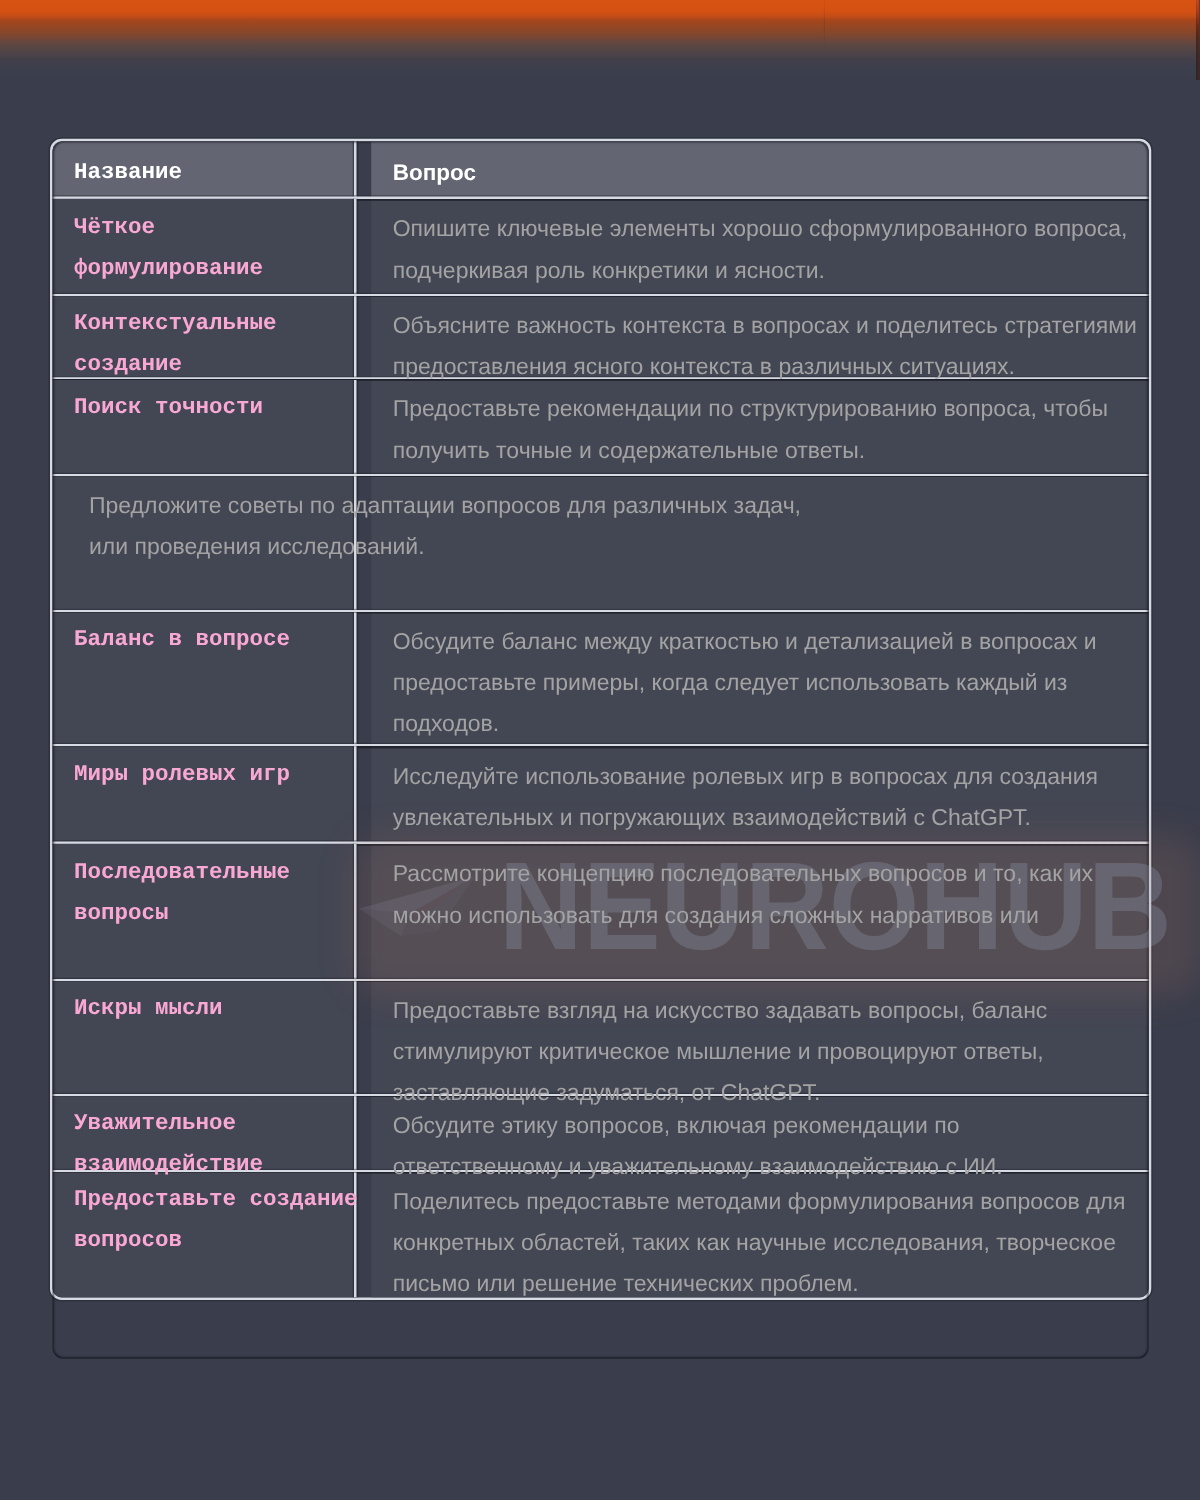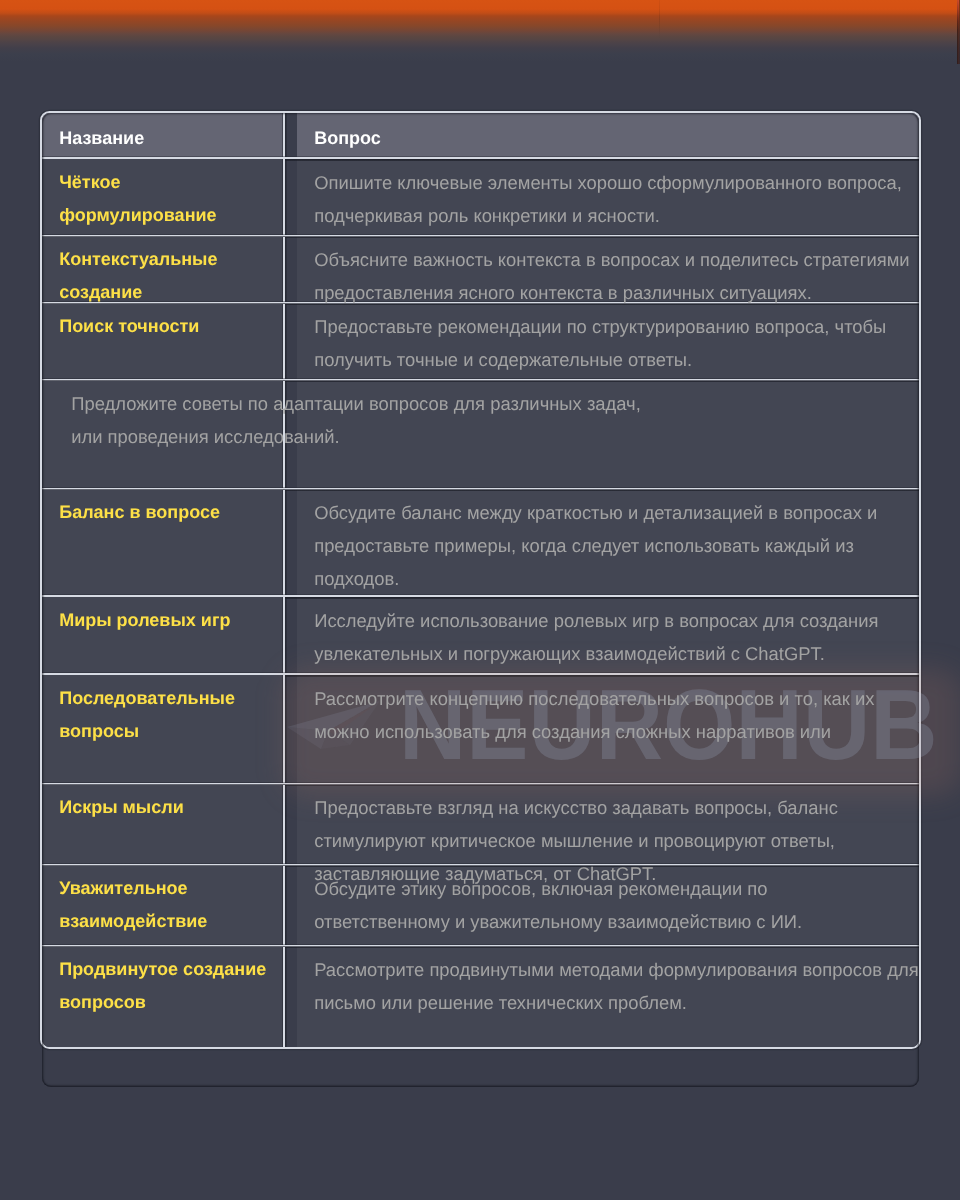--- a/index.html
+++ b/index.html
@@ -58,37 +58,37 @@
                  inset 2.4px 0 1.6px -1.0px rgba(16,18,26,0.55), inset -2.4px 0 1.6px -1.0px rgba(16,18,26,0.55); }
   .tbl.fg   { z-index:2; border-color:transparent; pointer-events:none; }
   .row { display:flex; position:relative; }
   .bdy { border-top:1.4px solid transparent; }
   .base .bdy { border-top-color:transparent; border-top-width:1.6px; }
   .base .bdy::before { content:""; position:absolute; left:0; right:0; top:-2.8px;
      height:4.4px; background:linear-gradient(180deg,
        rgba(30,33,43,0.30) 0%, rgba(30,33,43,0.45) 22%,
        #d6dae3 26%, #d6dae3 60%,
        rgba(22,24,33,0.78) 64%, rgba(22,24,33,0.55) 95%, rgba(22,24,33,0) 100%); }
-  .c1 { width:243px; flex:0 0 243px; border-right:1.4px solid transparent; }
+  .c1 { width:243px; flex:0 0 243px; border-right:1.4px solid transparent;font-family:Liberation Mono, monospace; }
   .base .c1 { border-right-color:transparent; position:relative; }
   .base .c1::after { content:""; position:absolute; top:0; bottom:0; right:-3.0px; width:4.4px;
      background:linear-gradient(90deg,
        rgba(26,29,38,0.30) 0%, rgba(26,29,38,0.62) 26%,
        #d6dae3 30%, #d6dae3 62%,
        rgba(26,29,38,0.62) 66%, rgba(26,29,38,0.35) 95%, rgba(26,29,38,0) 100%); }
   .c2 { flex:1 1 auto; min-width:0;margin-left:12px; }
   .base .hdr .c1, .base .hdr .c2 { background:#646573; }
   .base .bdy .c1, .base .bdy .c2 { background:#434653; }
   .cell { will-change:opacity; padding:6.5px 16px 6px 17.5px; font-size:18.4px; line-height:33px; color:#a3a3a3; }
-  .c1 .cell { font-weight:bold; font-size:18px; color:#fde047; }
+  .c1 .cell { font-weight:bold; font-size:18px; color:#f9a8d4; }
   .base .cell { visibility:hidden; }
   .ln { display:block; white-space:nowrap; }
   .hdr { height:45.4px; }
   .r0{height:77.6px}.r1{height:67px}.r2{height:76.8px}.r3{height:109.1px}.r4{height:107.4px}
-  .r5{height:78px}.r6{height:109.7px}.r7{height:81px}.r8{height:81px}.r9{height:101.2px}
+  .r5{height:78px}.r6{height:109.7px}.r7{height:92px}.r8{height:61px}.r9{height:101.2px}
   .hdr .cell { padding-top:10px; line-height:31px; color:#ffffff; font-weight:bold; font-size:18px; }
 </style>
 </head>
 <body>
 
 <div class="bg-gradient"></div>
 <div class="seam"></div>
 <div class="edge-sliver"></div>
 <div class="edge-sliver2"></div>
 
@@ -368,27 +368,28 @@
         <div class="c2">
           <div class="cell">
             <span class="ln">Обсудите этику вопросов, включая рекомендации по</span>
             <span class="ln">ответственному и уважительному взаимодействию с ИИ.</span>
           </div>
         </div>
       </div>
       <div class="row bdy r9">
         <div class="c1">
           <div class="cell">
-            <span class="ln">Продвинутое создание</span>
+            <span class="ln">Предоставьте создание</span>
             <span class="ln">вопросов</span>
           </div>
         </div>
         <div class="c2">
           <div class="cell">
-            <span class="ln">Рассмотрите продвинутыми методами формулирования вопросов для</span>
+            <span class="ln">Поделитесь предоставьте методами формулирования вопросов для</span>
+            <span class="ln">конкретных областей, таких как научные исследования, творческое</span>
             <span class="ln">письмо или решение технических проблем.</span>
           </div>
         </div>
       </div>
     </div>
 </div>
 <div class="tbl-inner-shadow"></div>
 <div class="wm-glow"></div>
 <div class="watermark">
   <svg class="wm-logo" viewBox="0 0 104 78" fill="none">

